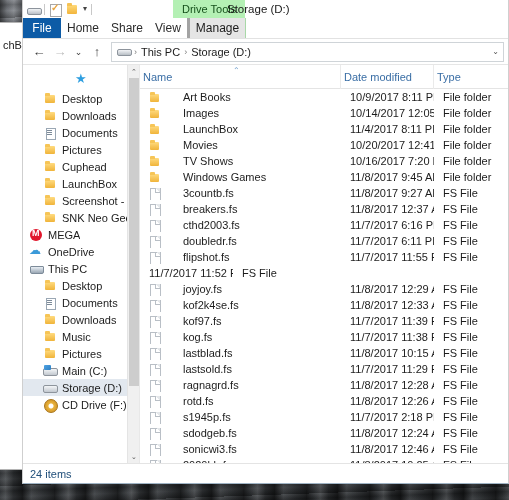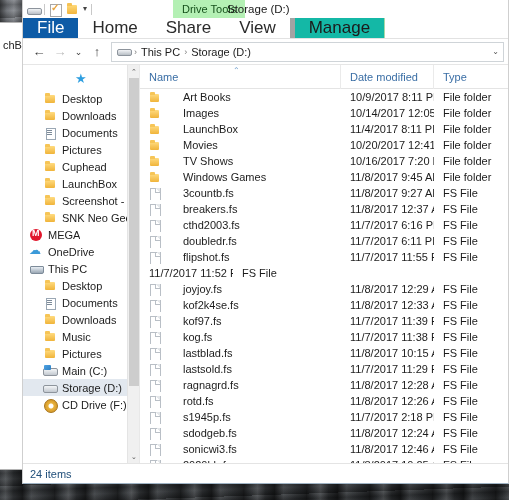--- a/index.html
+++ b/index.html
@@ -99,26 +99,26 @@
   }
 
   
   #ribbon-tabs {
     height: 21px; display: flex; align-items: stretch;
     background: #ffffff; flex: none;
     border-bottom: 1px solid #e2e2e2;
   }
   .rtab {
     display: flex; align-items: center; justify-content: center;
-    padding: 0 14px; font-size: 17px; color: #2b2b2b; cursor: default;
+    padding: 0 6px; font-size: 12px; color: #2b2b2b; cursor: default;
   }
   .rtab.file { background: #0d5ba6; color: #fff; min-width: 38px; }
   .rtab.active {
-    background: #14b8a6; color: #1b1b1b;
-    border-left: 5px solid #a3a3a3;
+    background: #e5e5e5; color: #1b1b1b;
+    border-left: 3px solid #a3a3a3;
     border-right: 1px solid #a8d8a8;
     border-top: 1px solid #b4f0b4;
     margin-top: -1px;
   }
 
   
   #addressrow {
     height: 25px; display: flex; align-items: center;
     gap: 1px; padding: 0 4px 0 6px;
     background: #ffffff; flex: none;
@@ -249,21 +249,21 @@
     height: 308px; background: #cdcdcd;
   }
 
   
   #listpane { flex: 1; display: flex; flex-direction: column; min-width: 0; background: #fff; }
   #colhead {
     height: 24px; display: flex; align-items: center;
     border-bottom: 1px solid #e4e4e4; flex: none;
     font-size: 11px; color: #3a6ea5; position: relative;
   }
-  .col { height: 24px; display: flex; align-items: center; padding-left: 9px; }
+  .col { height: 24px; display: flex; align-items: center; padding-left: 3px; }
   .col.name { width: 201px; border-right: 1px solid #eaeaea; position: relative; }
   .col.date { width: 93px; border-right: 1px solid #eaeaea; }
   .col.type { flex: 1; }
   #sortchev {
     position: absolute; left: 93px; top: 1px;
     font-size: 8px; color: #6d9ccb;
   }
   #rows { flex: 1; overflow: hidden; }
   .frow {
     height: 16px; display: flex; align-items: center;

